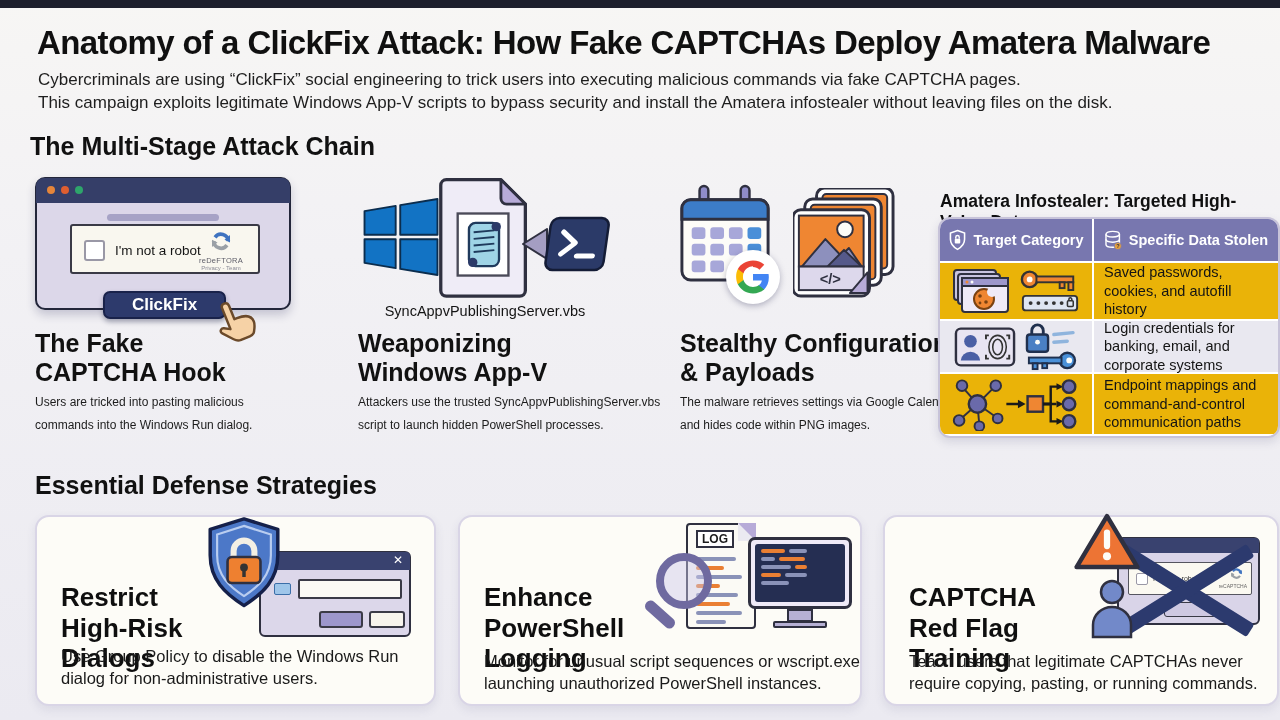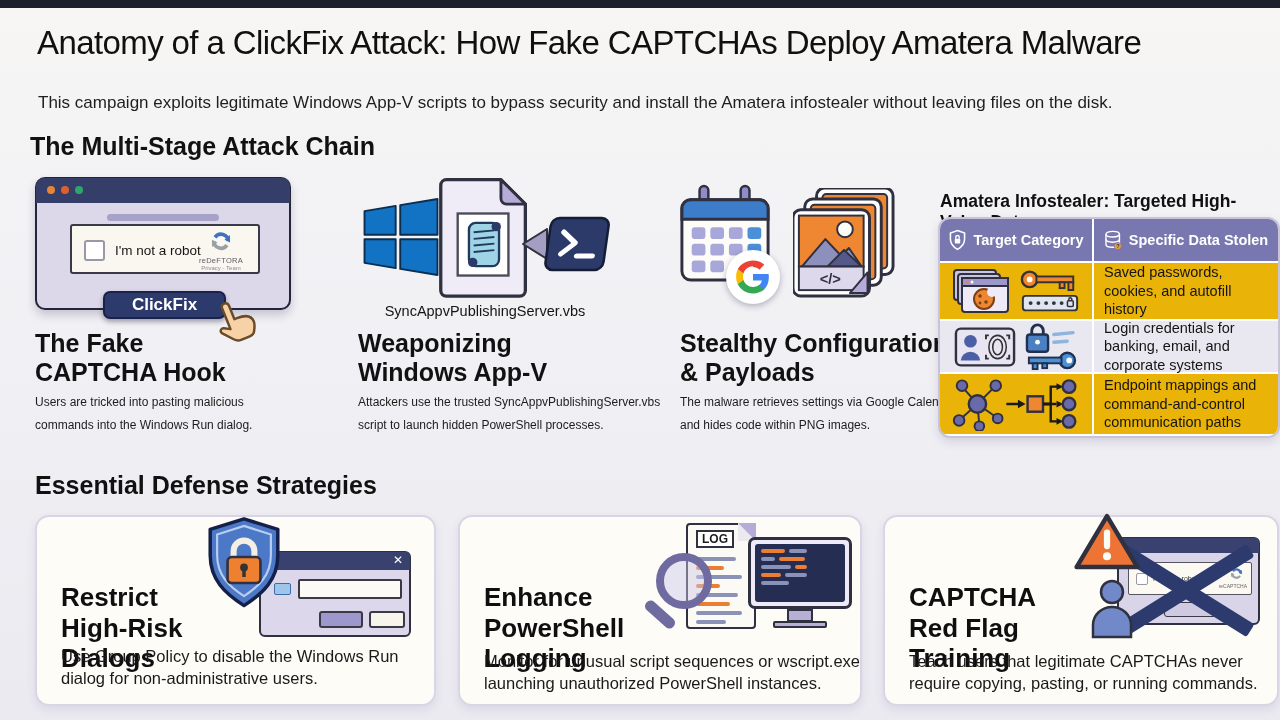--- a/index.html
+++ b/index.html
@@ -4,21 +4,21 @@
 <style>
   * { margin:0; padding:0; box-sizing:border-box; }
   html,body { width:1280px; height:720px; overflow:hidden; }
   body { font-family:"Liberation Sans", sans-serif; color:#141414; }
   .canvas { position:relative; width:1280px; height:720px;
             background:linear-gradient(180deg,#f7f6f4 0%,#f2f1f4 35%,#ebeaf1 100%); }
   .abs { position:absolute; }
 
   
   .topbar { position:absolute; left:0; top:0; width:1280px; height:8px; background:#1d1f2c; }
-  .title { position:absolute; left:37px; top:24px; font-size:33px; font-weight:normal;
+  .title { position:absolute; left:37px; top:24px; font-size:33px; font-weight:bold;
            letter-spacing:-0.6px; color:#101010; white-space:nowrap; }
   .sub { position:absolute; left:38px; font-size:17px; color:#1e1e1e; white-space:nowrap; }
   .sec-h { position:absolute; font-size:25px; font-weight:bold; color:#111; }
 
   
   .browser { position:absolute; left:35px; top:177px; width:256px; height:133px;
              background:#dcd7e9; border:2.5px solid #23263a; border-radius:10px;
              box-shadow:0 5px 10px rgba(40,40,90,.22); }
   .browser-bar { position:absolute; left:-1px; top:-1px; width:calc(100% + 2px); height:25px;
                  background:#353e68; border-radius:8px 8px 0 0; }
@@ -125,20 +125,21 @@
             background:#fff; box-shadow:0 2px 6px rgba(50,50,90,.35);
             display:flex; align-items:center; justify-content:center; }
 </style>
 </head>
 <body>
 
 <div class="canvas">
   <div class="topbar"></div>
 
   <div class="title">Anatomy of a ClickFix Attack: How Fake CAPTCHAs Deploy Amatera Malware</div>
+  <div class="sub" style="top:70px">Cybercriminals are using “ClickFix” social engineering to trick users into executing malicious commands via fake CAPTCHA pages.</div>
   <div class="sub" style="top:93px">This campaign exploits legitimate Windows App-V scripts to bypass security and install the Amatera infostealer without leaving files on the disk.</div>
 
   <div class="sec-h" style="left:30px; top:132px;">The Multi-Stage Attack Chain</div>
 
   <div class="browser">
     <div class="browser-bar">
       <span class="dot" style="left:11px; background:#e5853a"></span>
       <span class="dot" style="left:25px; background:#de5e30"></span>
       <span class="dot" style="left:39px; background:#2ea56b"></span>
     </div>

